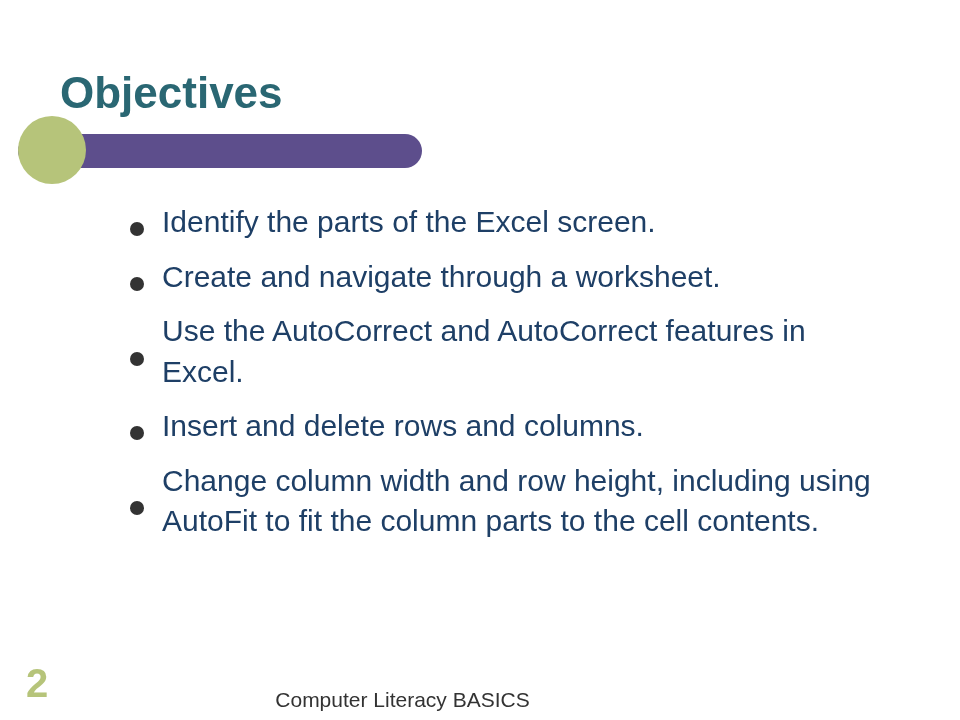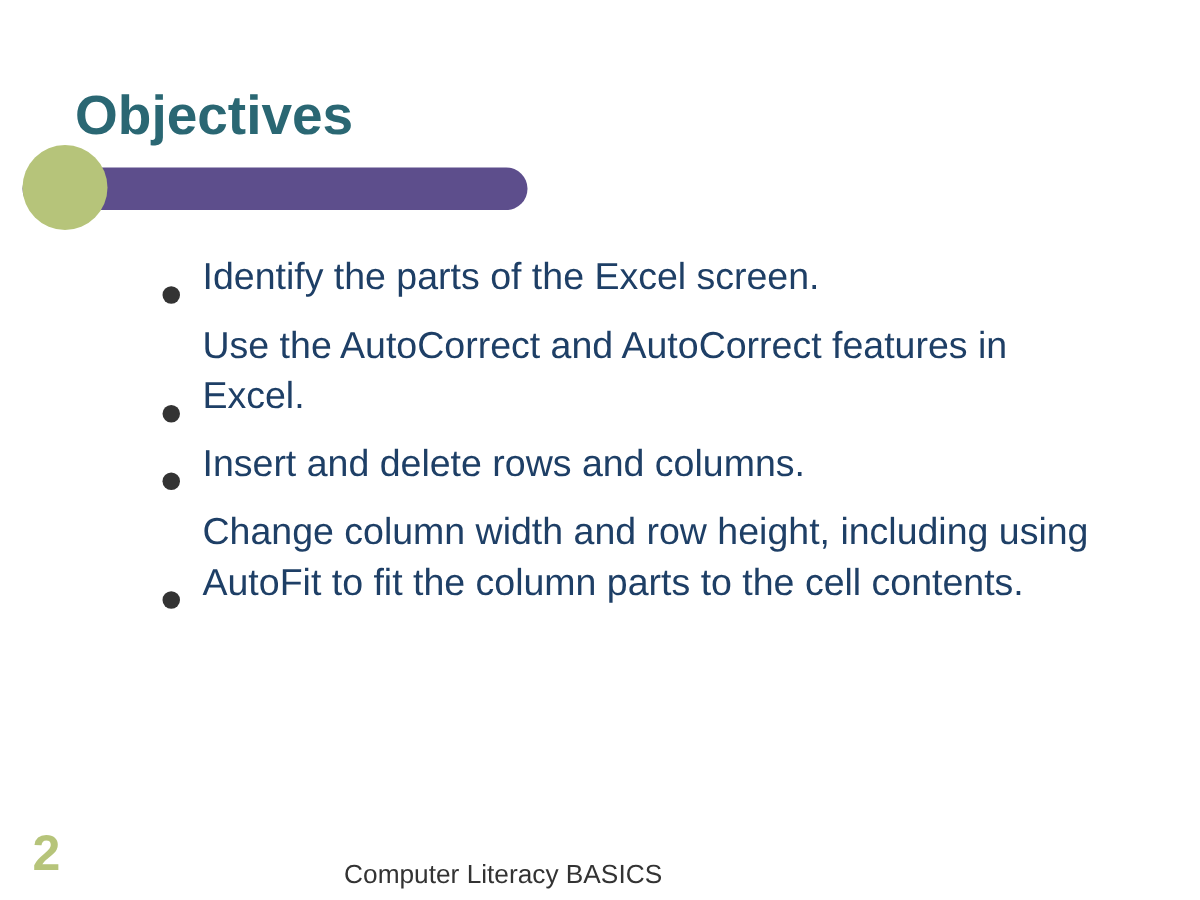--- a/index.html
+++ b/index.html
@@ -46,21 +46,21 @@
     border-radius: 50%;
   }
   .content {
     position: absolute;
     top: 190px;
     left: 130px;
     right: 80px;
   }
   .bullet-item {
     display: flex;
-    align-items: flex-end;
+    align-items: center;
     margin-bottom: 14px;
   }
   .bullet-dot {
     flex: 0 0 auto;
     width: 14px;
     height: 14px;
     background: #333333;
     border-radius: 50%;
     margin-top: 14px;
     margin-right: 18px;
@@ -98,20 +98,24 @@
   <div class="decor-bar"></div>
   <div class="decor-circle"></div>
 
   <div class="content">
     <div class="bullet-item">
       <div class="bullet-dot"></div>
       <div class="bullet-text">Identify the parts of the Excel screen.</div>
     </div>
     <div class="bullet-item">
       <div class="bullet-dot"></div>
+      <div class="bullet-text">Create and navigate through a worksheet.</div>
+    </div>
+    <div class="bullet-item">
+      <div class="bullet-dot"></div>
       <div class="bullet-text">Use the AutoCorrect and AutoCorrect features in Excel.</div>
     </div>
     <div class="bullet-item">
       <div class="bullet-dot"></div>
       <div class="bullet-text">Insert and delete rows and columns.</div>
     </div>
     <div class="bullet-item">
       <div class="bullet-dot"></div>
       <div class="bullet-text">Change column width and row height, including using AutoFit to fit the column parts to the cell contents.</div>
     </div>

